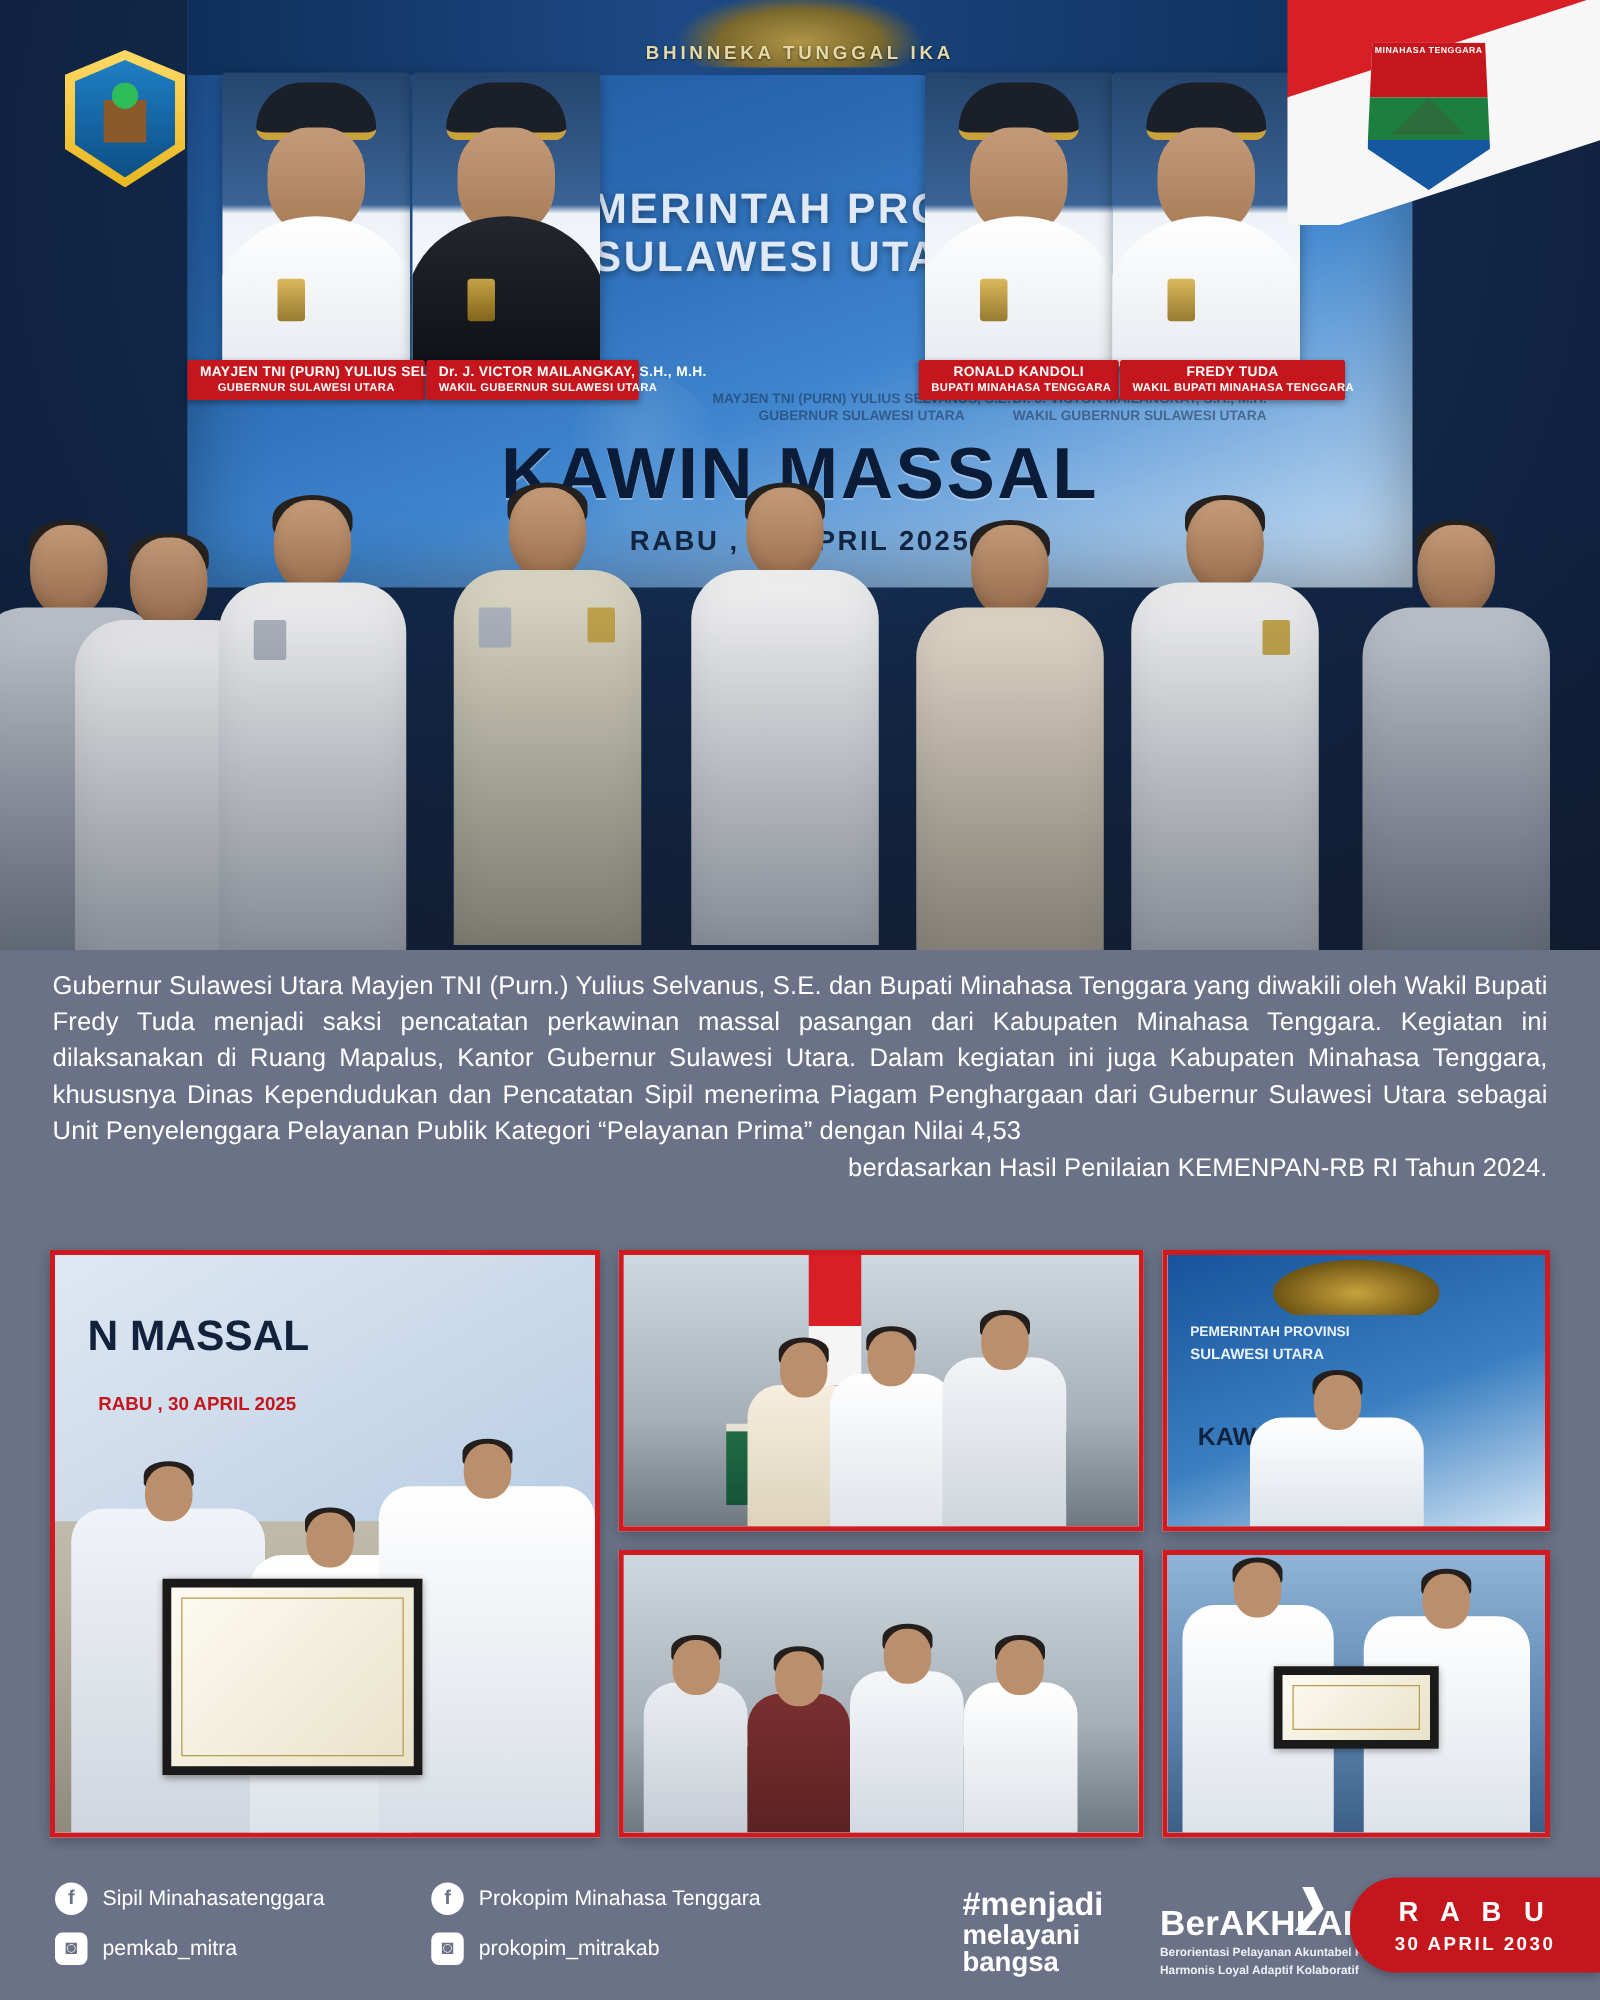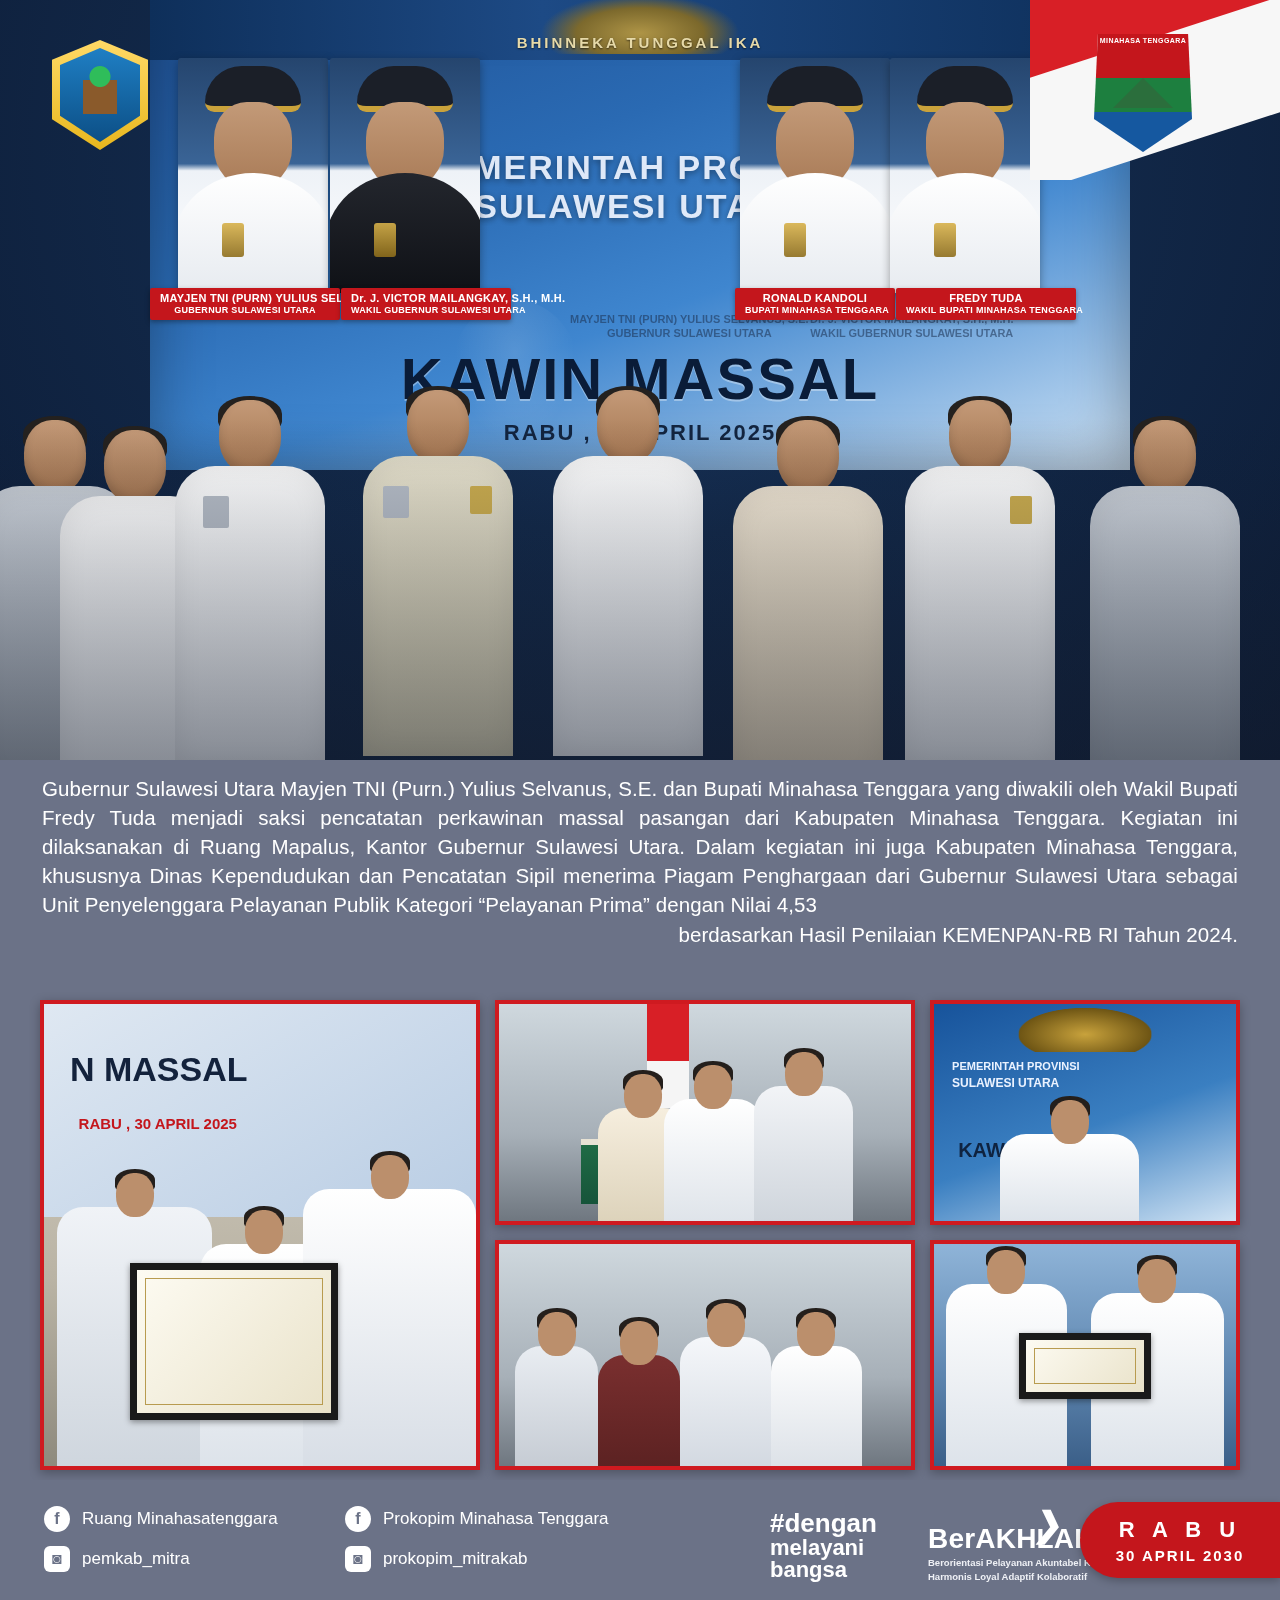--- a/index.html
+++ b/index.html
@@ -547,37 +547,37 @@
           </div>
         <div class="certificate" style="left:28%; bottom:30%; width:44%; height:30%;"></div>
       </div>
     </div>
   </div>
 
   <div class="footer">
 
     <div class="social" style="left:44px; top:26px;">
       <span class="ic fb">f</span>
-      <span>Ruang Minahasatenggara</span>
+      <span>Sipil Minahasatenggara</span>
     </div>
     <div class="social" style="left:44px; top:66px;">
       <span class="ic">◙</span>
       <span>pemkab_mitra</span>
     </div>
     <div class="social" style="left:345px; top:26px;">
       <span class="ic fb">f</span>
       <span>Prokopim Minahasa Tenggara</span>
     </div>
     <div class="social" style="left:345px; top:66px;">
       <span class="ic">◙</span>
       <span>prokopim_mitrakab</span>
     </div>
 
     <div class="bmb">
-      <div class="hash">#dengan</div>
+      <div class="hash">#menjadi</div>
       <div>melayani</div>
       <div>bangsa</div>
     </div>
 
     <div class="berakhlak">
       <div class="big">BerAKHLAK</div>
       <div class="small">Berorientasi Pelayanan Akuntabel Kompeten</div>
       <div class="small">Harmonis Loyal Adaptif Kolaboratif</div>
     </div>
     <div class="chev">❯</div>

